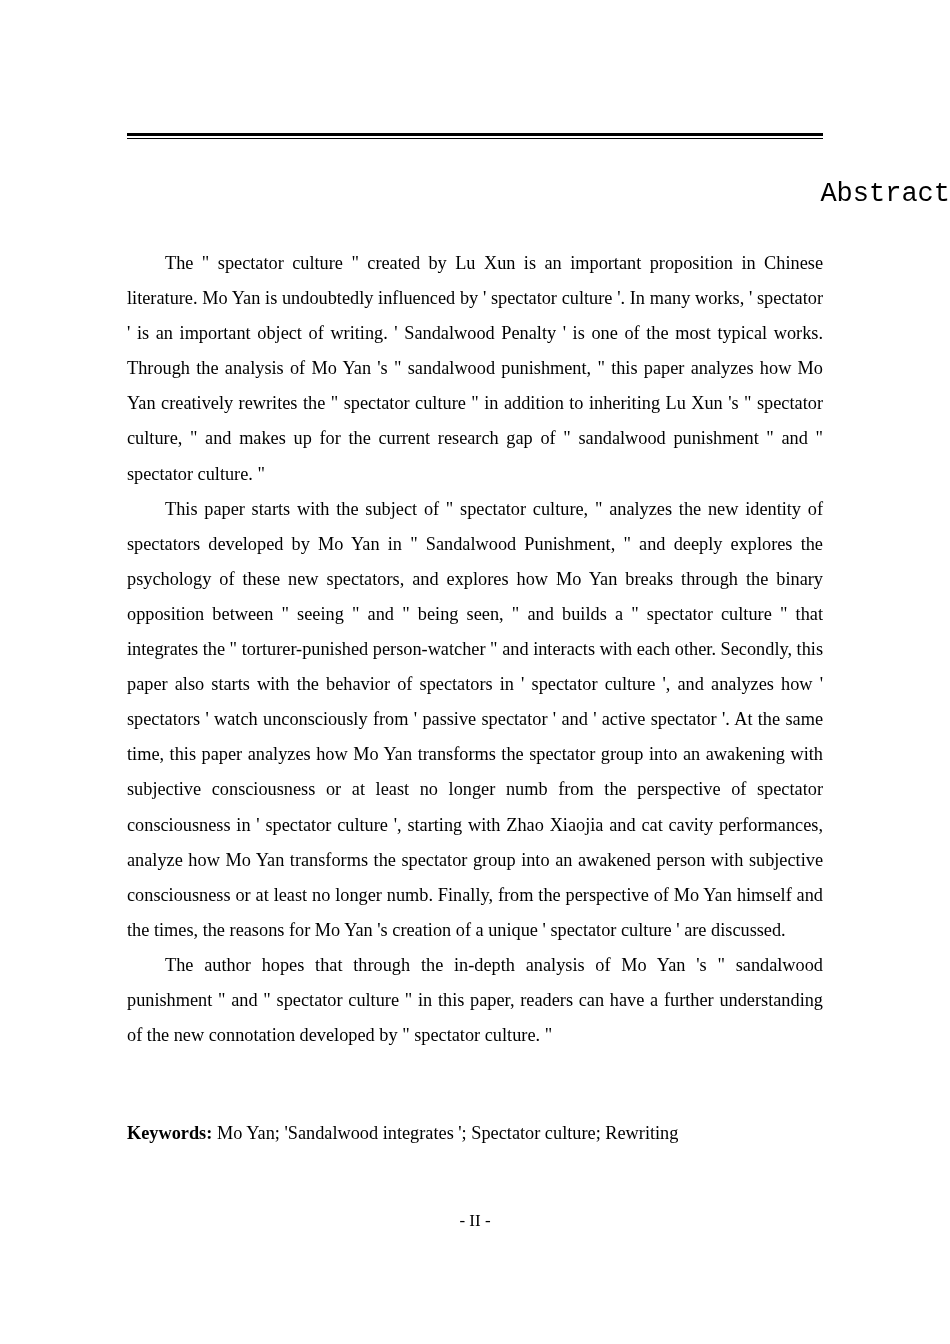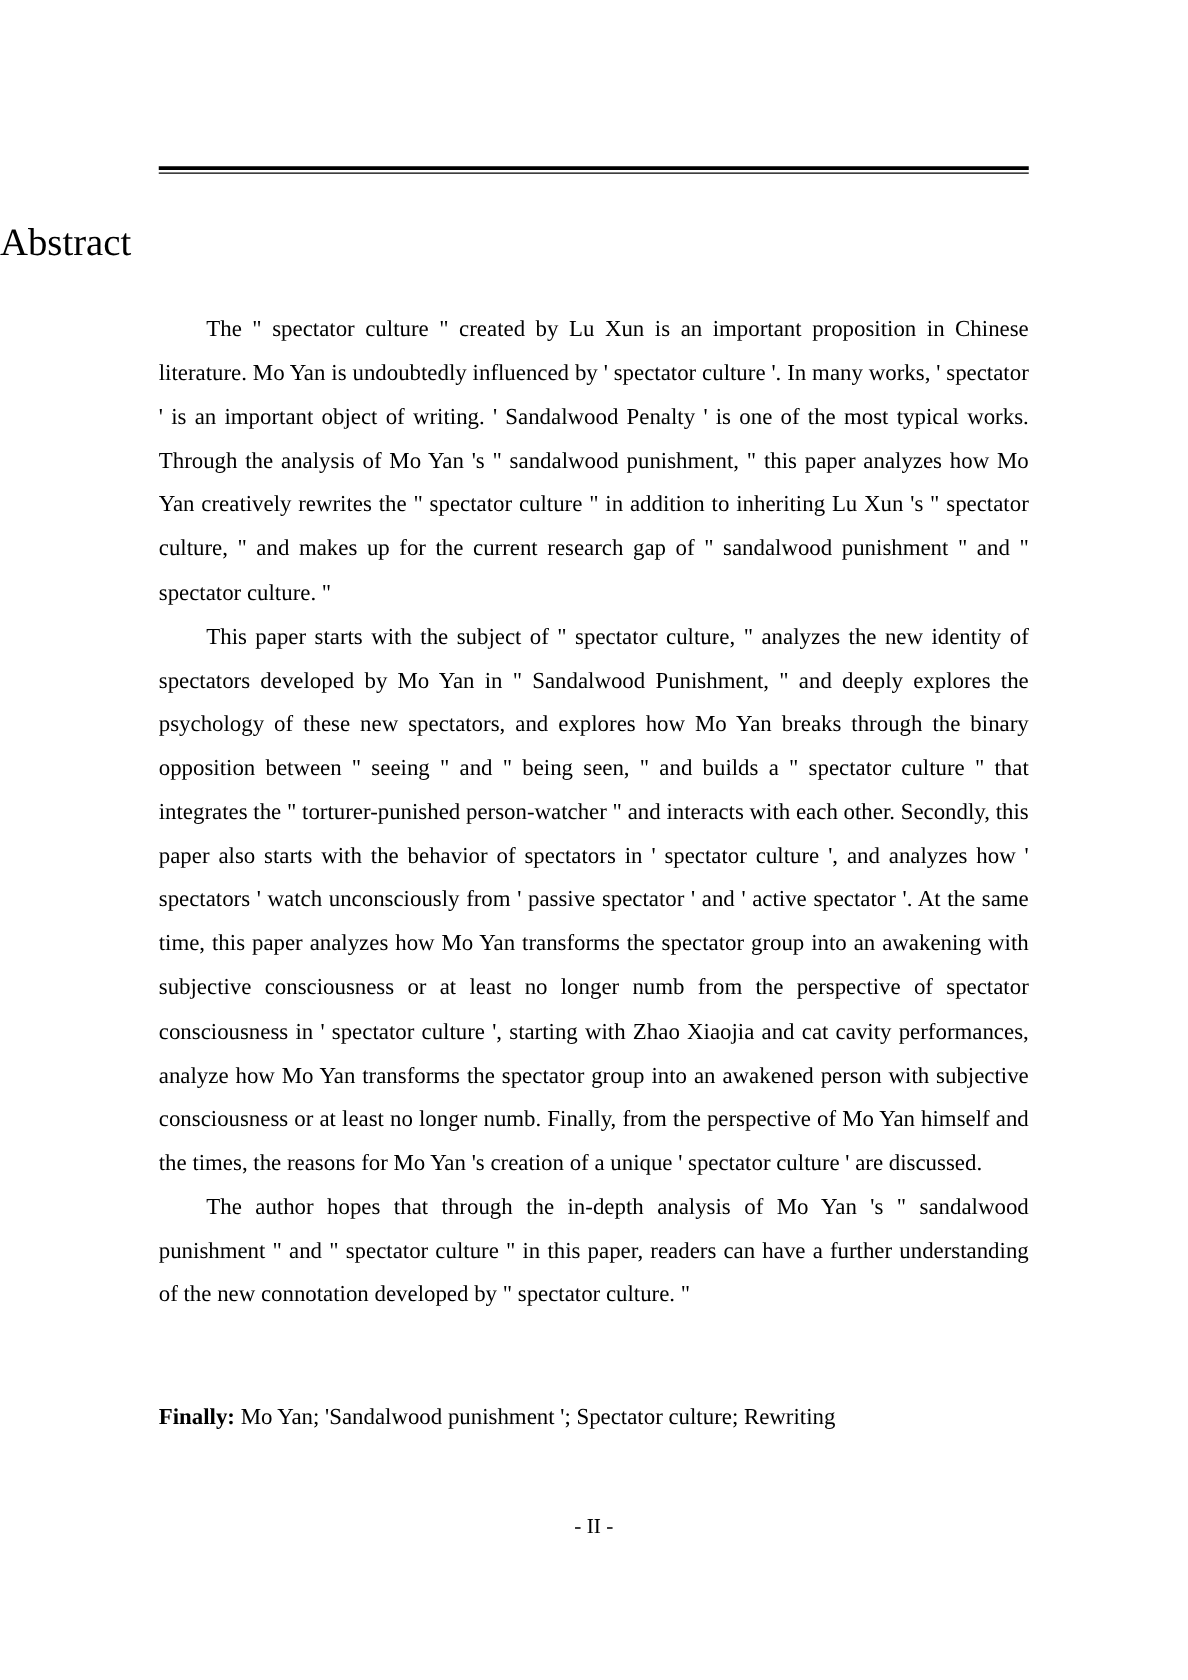--- a/index.html
+++ b/index.html
@@ -34,25 +34,26 @@
       left: 0; top: 5px;
       width: 100%;
       height: 1px;
       background: #000;
     }
     .title {
       position: absolute;
       left: 0;
       width: 950px;
       top: 176px;
-      text-align: left;
-      font-size: 31px;
+      text-align: right;
+      font-size: 27px;
       line-height: 36px;
       font-weight: normal;
       margin: 0;
+      font-family: Liberation Mono, monospace;
     }
     .body-text {
       position: absolute;
       left: 127px;
       top: 246px;
       width: 696px;
     }
     .body-text p {
       margin: 0;
       font-size: 18.3px;
@@ -91,15 +92,15 @@
 </div>
 
 <h1 class="title">Abstract</h1>
 
 <div class="body-text">
   <p>The " spectator culture " created by Lu Xun is an important proposition in Chinese literature. Mo Yan is undoubtedly influenced by ' spectator culture '. In many works, ' spectator ' is an important object of writing. ' Sandalwood Penalty ' is one of the most typical works. Through the analysis of Mo Yan 's " sandalwood punishment, " this paper analyzes how Mo Yan creatively rewrites the " spectator culture " in addition to inheriting Lu Xun 's " spectator culture, " and makes up for the current research gap of " sandalwood punishment " and " spectator culture. "</p>
   <p>This paper starts with the subject of " spectator culture, " analyzes the new identity of spectators developed by Mo Yan in " Sandalwood Punishment, " and deeply explores the psychology of these new spectators, and explores how Mo Yan breaks through the binary opposition between " seeing " and " being seen, " and builds a " spectator culture " that integrates the " torturer-punished person-watcher " and interacts with each other. Secondly, this paper also starts with the behavior of spectators in ' spectator culture ', and analyzes how ' spectators ' watch unconsciously from ' passive spectator ' and ' active spectator '. At the same time, this paper analyzes how Mo Yan transforms the spectator group into an awakening with subjective consciousness or at least no longer numb from the perspective of spectator consciousness in ' spectator culture ', starting with Zhao Xiaojia and cat cavity performances, analyze how Mo Yan transforms the spectator group into an awakened person with subjective consciousness or at least no longer numb. Finally, from the perspective of Mo Yan himself and the times, the reasons for Mo Yan 's creation of a unique ' spectator culture ' are discussed.</p>
   <p>The author hopes that through the in-depth analysis of Mo Yan 's " sandalwood punishment " and " spectator culture " in this paper, readers can have a further understanding of the new connotation developed by " spectator culture. "</p>
 </div>
 
-<p class="keywords"><span class="kw-label">Finally:</span><span> Mo Yan; 'Sandalwood punishment '; Spectator culture; Rewriting</span></p>
+<p class="keywords"><span class="kw-label">Keywords:</span><span> Mo Yan; 'Sandalwood integrates '; Spectator culture; Rewriting</span></p>
 
 <div class="page-number">- II -</div>
 
 </body></html>

